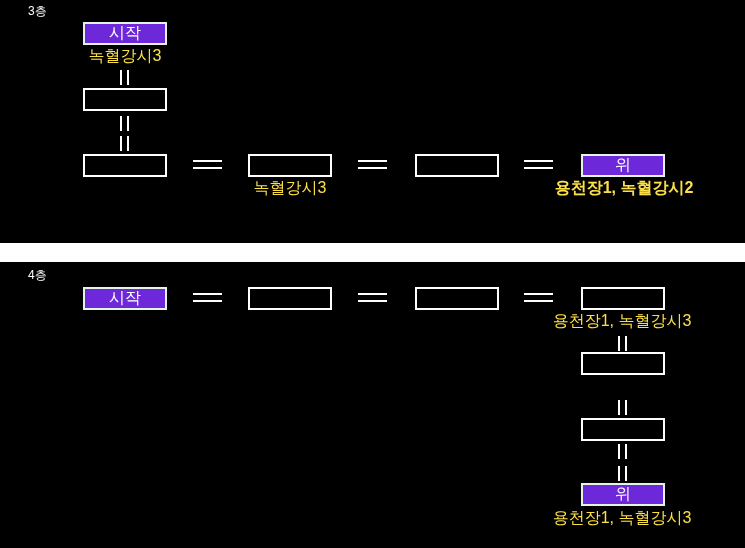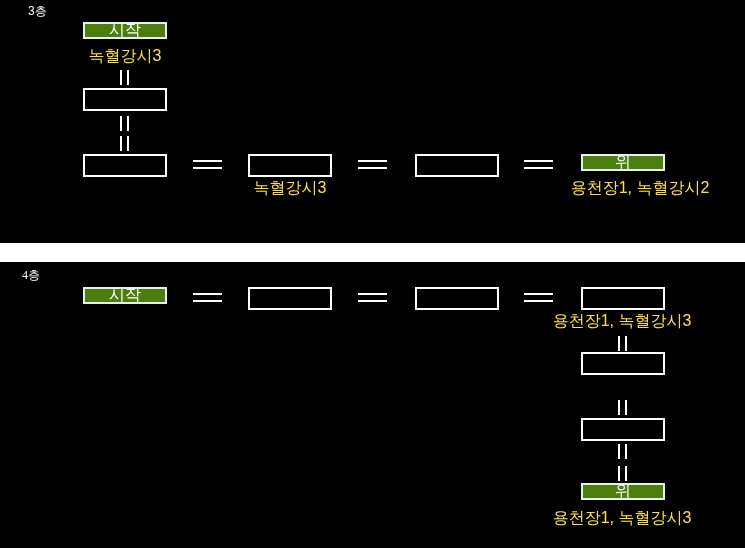--- a/index.html
+++ b/index.html
@@ -22,22 +22,22 @@
     position: absolute;
     width: 84px;
     height: 23px;
     border: 2px solid #ffffff;
     background: #000000;
     box-sizing: border-box;
   }
   .gbox {
     position: absolute;
     width: 84px;
-    height: 17px;
-    background: #4d7c0f;
+    height: 23px;
+    background: #6d28d9;
     border: 2px solid #E4F3E8;
     box-sizing: border-box;
     display: flex;
     align-items: center;
     justify-content: center;
     font-size: 16px;
     color: #ffffff;
   }
   .sub {
     position: absolute;
@@ -92,25 +92,25 @@
   <div class="wbox" style="left:83px; top:154px;"></div>
   <div class="hconn" style="left:193px; top:160px;"></div>
   <div class="wbox" style="left:248px; top:154px;"></div>
   <div class="sub" style="left:190px; top:178px;">녹혈강시3</div>
   <div class="hconn" style="left:358px; top:160px;"></div>
   <div class="wbox" style="left:415px; top:154px;"></div>
   <div class="hconn" style="left:524px; top:160px;"></div>
   <div class="gbox" style="left:581px; top:154px;">
     <span>위</span>
   </div>
-  <div class="sub" style="left:540px; top:178px;">용천장1, 녹혈강시2</div>
+  <div class="sub" style="left:524px; top:178px;font-weight:bold;">용천장1, 녹혈강시2</div>
 
   <div class="separator" style="top:243px; height:19px;"></div>
 
-  <div class="floor-title" style="left:22px; top:267px;font-family:Liberation Serif, serif;">4층</div>
+  <div class="floor-title" style="left:28px; top:267px;">4층</div>
 
   <div class="gbox" style="left:83px; top:287px;">
     <span>시작</span>
   </div>
   <div class="hconn" style="left:193px; top:293px;"></div>
   <div class="wbox" style="left:248px; top:287px;"></div>
   <div class="hconn" style="left:358px; top:293px;"></div>
   <div class="wbox" style="left:415px; top:287px;"></div>
   <div class="hconn" style="left:524px; top:293px;"></div>
   <div class="wbox" style="left:581px; top:287px;"></div>

